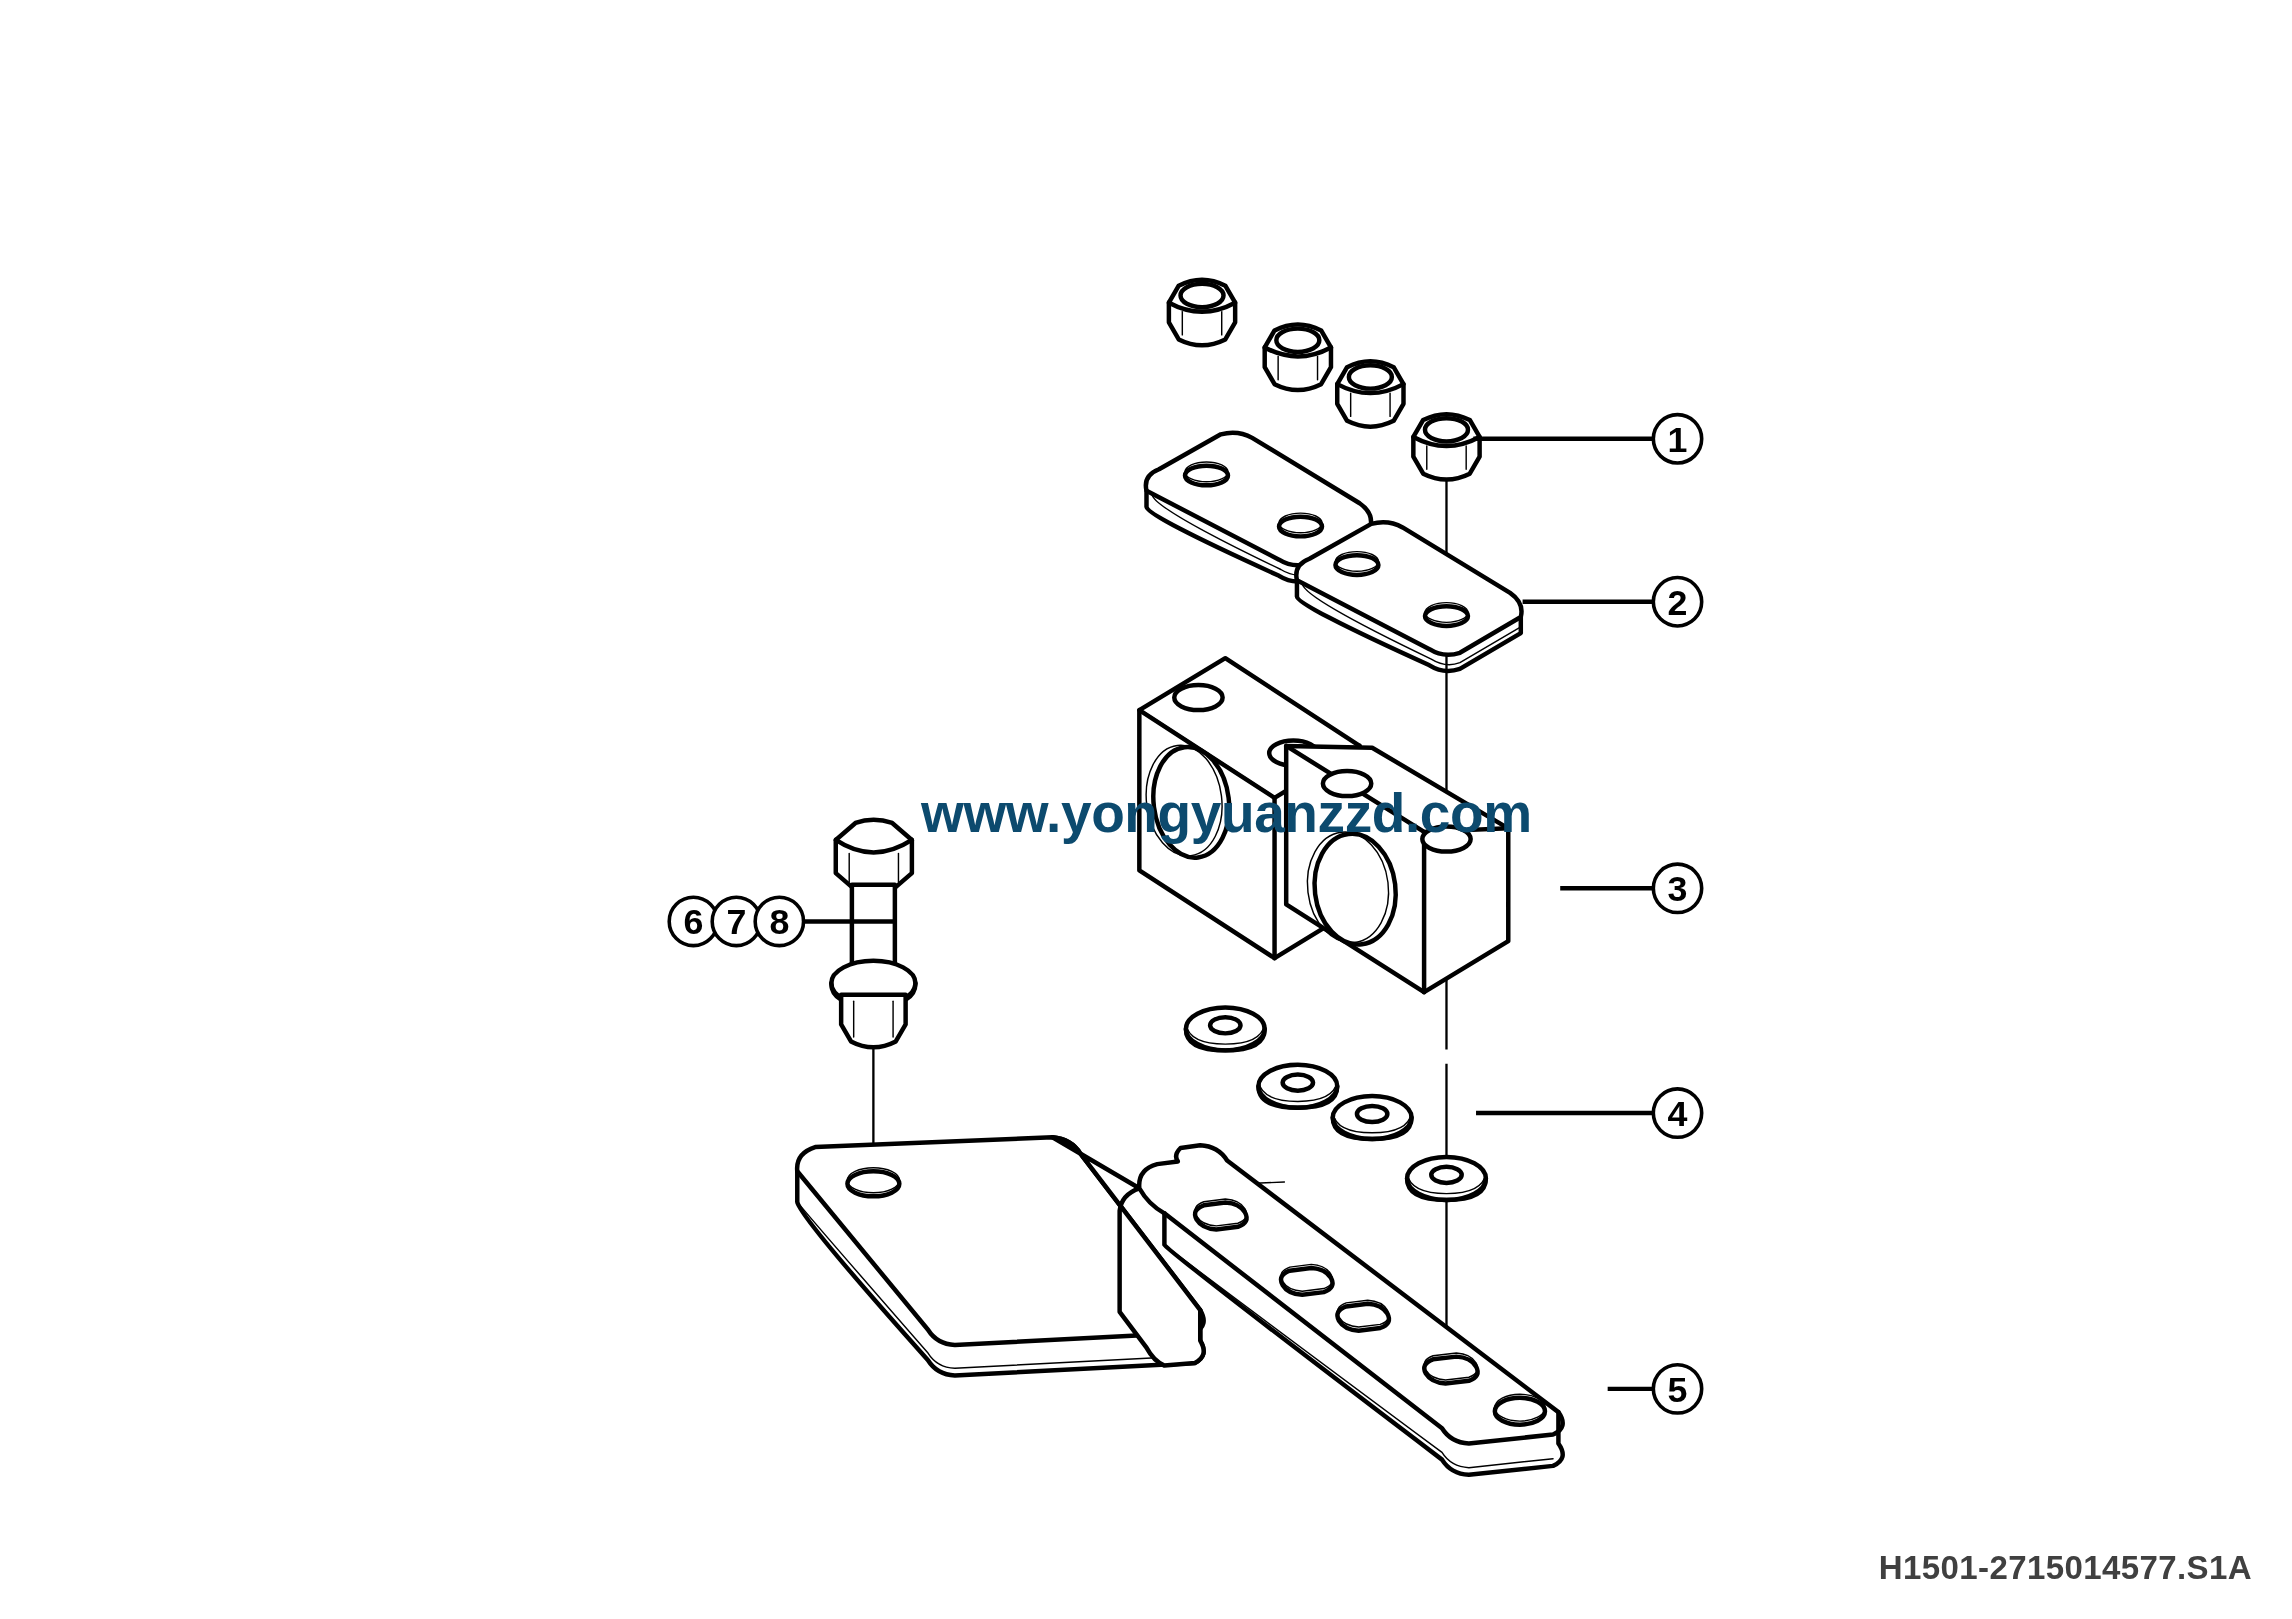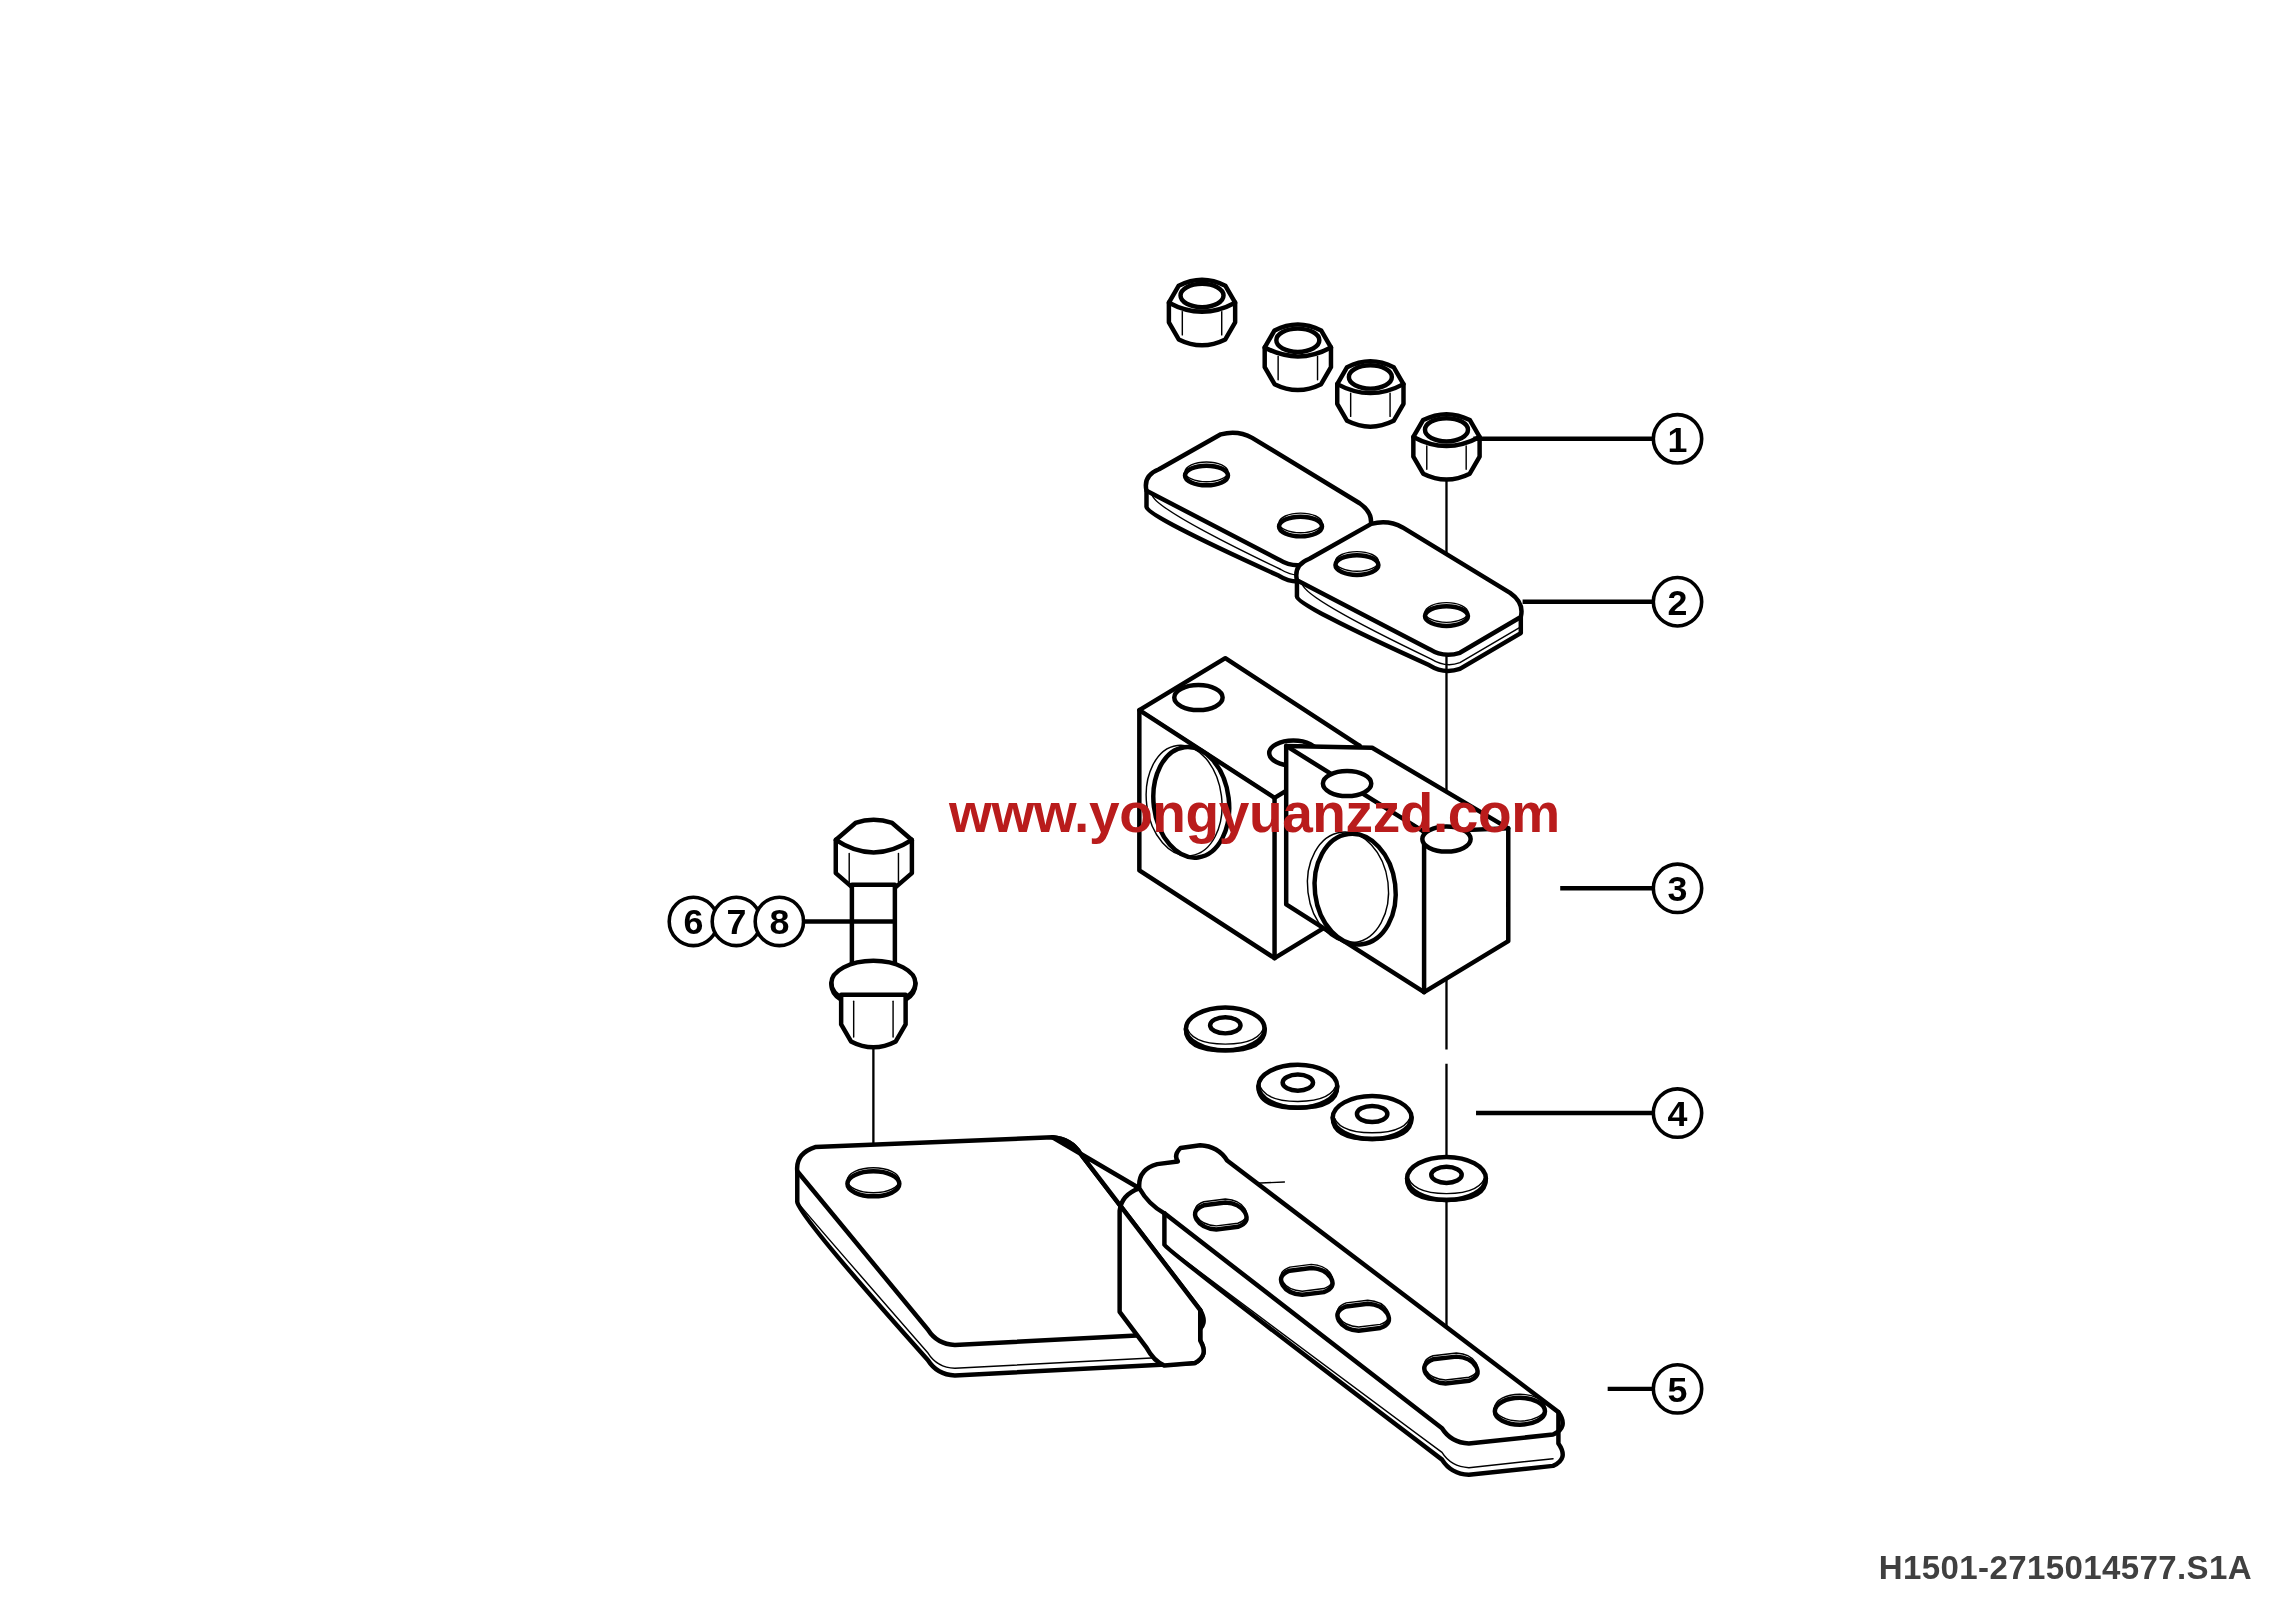--- a/index.html
+++ b/index.html
@@ -118,24 +118,23 @@
     white-space: nowrap;
     letter-spacing: -0.9px;
   }
   .wm-blue {
     position: absolute;
     left: 921px;
     top: 781px;
     font-family: "Liberation Sans", sans-serif;
     font-size: 55px;
     font-weight: bold;
-    color: #b91c1c;
+    color: #0c4a6e;
     white-space: nowrap;
     letter-spacing: -0.4px;
-    margin-left: 28px;
   }
 </style>
 </head>
 <body>
 
 <div id="page">
 
   <svg id="diagram-svg" viewBox="0 0 2560 1808">
 
     <g>

